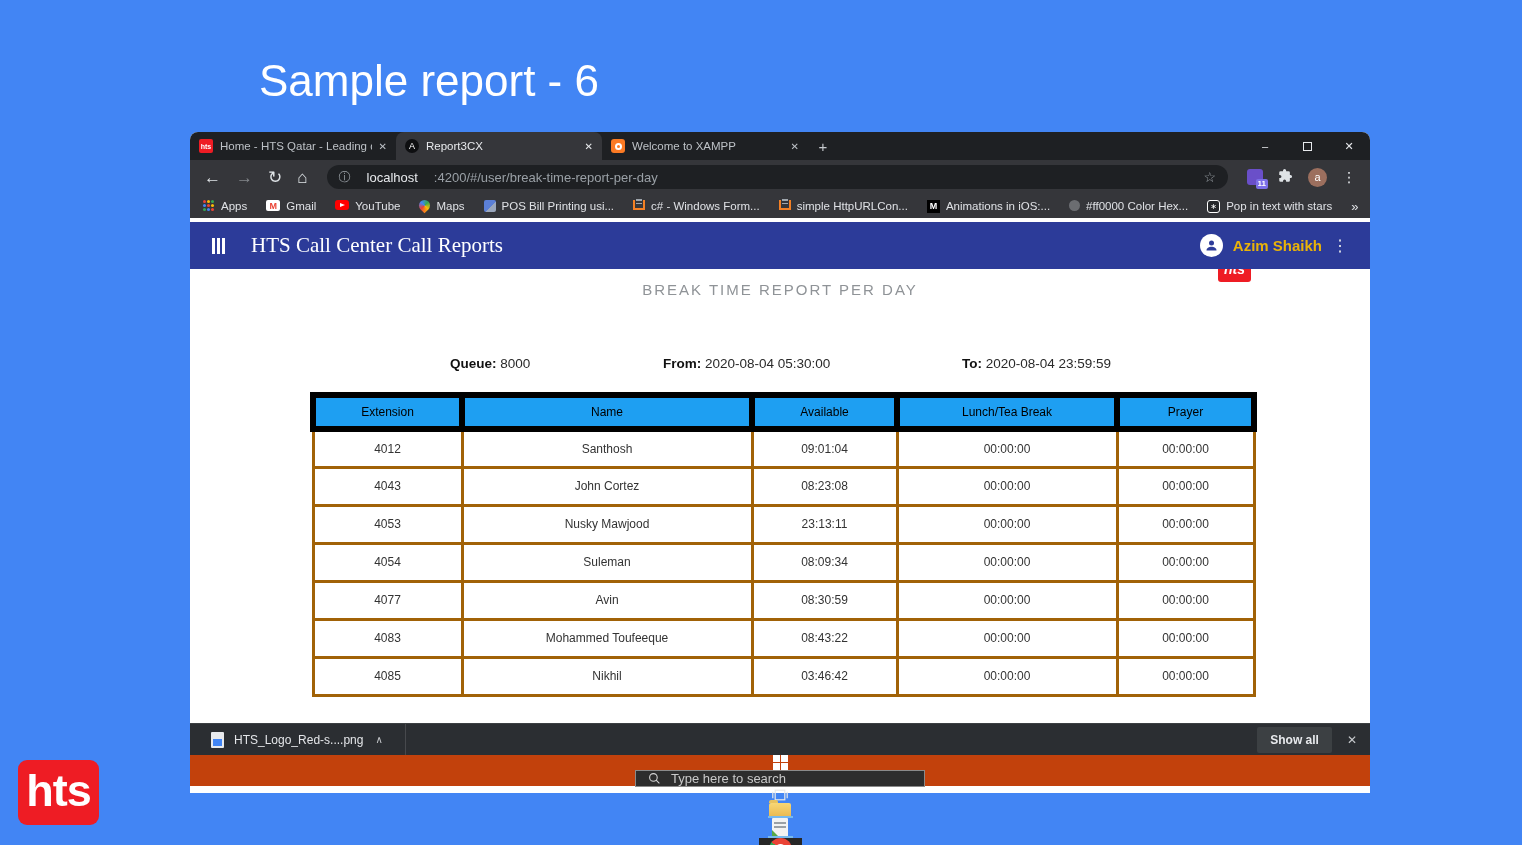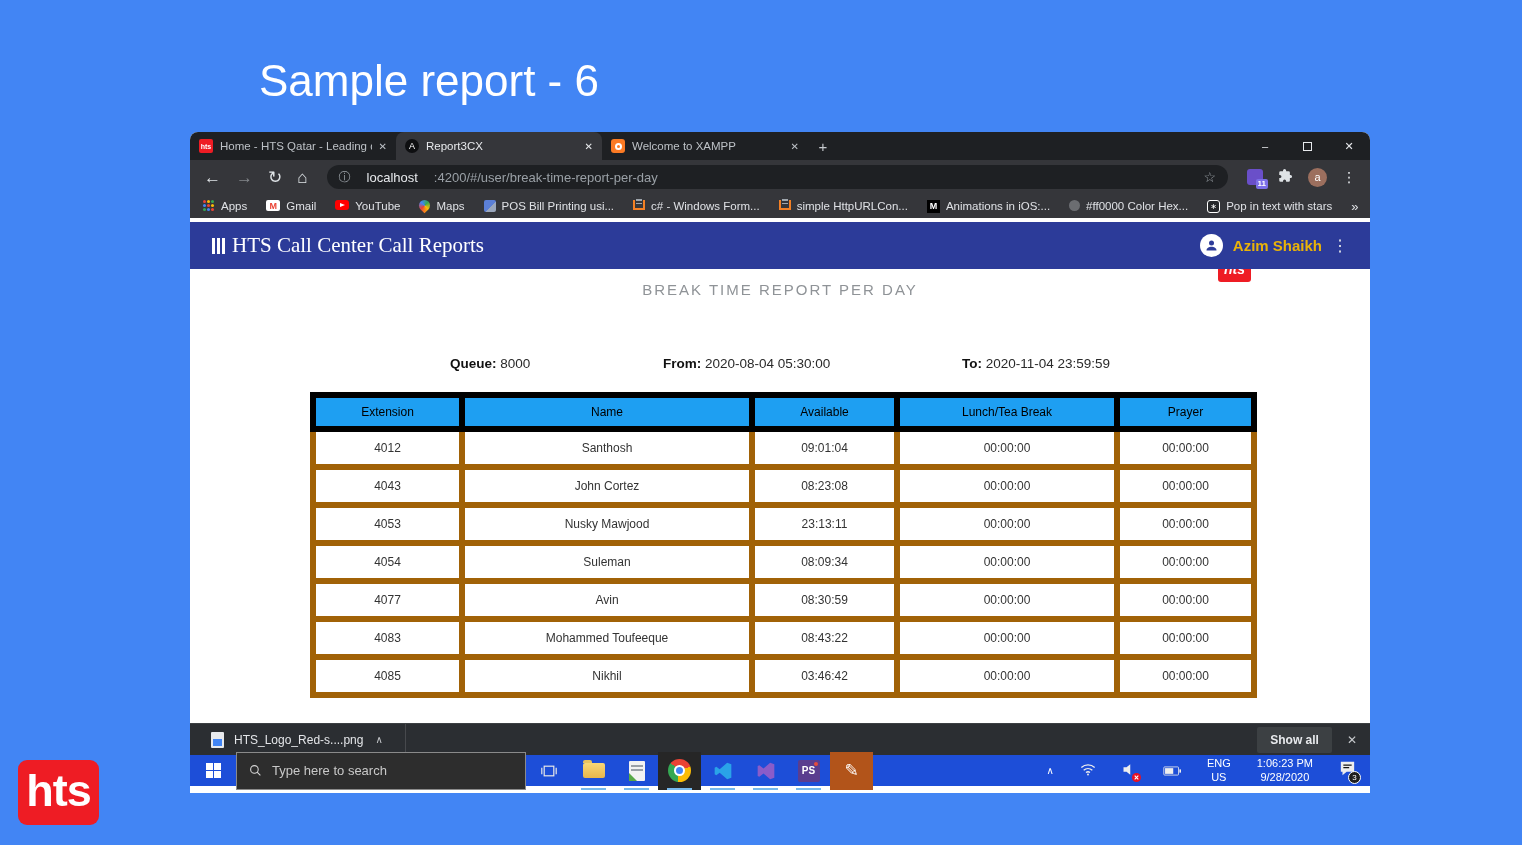--- a/index.html
+++ b/index.html
@@ -76,21 +76,21 @@
   .ic-stack::after { content:""; position:absolute; left:1px; top:-1px; width:6px; height:6px;
     background:repeating-linear-gradient(180deg,#9fa6ad 0 1.5px,transparent 1.5px 3.5px); }
   .ic-medium { width:13px; height:13px; background:#000; color:#fff; font-size:9px; font-weight:bold;
     display:flex; align-items:center; justify-content:center; }
   .ic-faded { width:11px; height:11px; border-radius:50%; background:#aeb2b6; opacity:.45; }
   .ic-pop { width:13px; height:13px; background:#26282b; border:1px solid #fff; border-radius:3px;
     color:#fff; font-size:8px; display:flex; align-items:center; justify-content:center; }
 
   
   .appbar { position:absolute; top:90px; left:0; width:100%; height:47px; background:#2c3b99;
-    display:flex; align-items:center; padding:0 22px; gap:7px; }
+    display:flex; align-items:center; padding:0 22px; gap:26px; }
   .menu-ic { width:13px; height:16px;
     background:repeating-linear-gradient(90deg,#fff 0 2.5px,transparent 2.5px 5px); }
   .app-title { font-family:"Liberation Serif", serif; font-size:21px; color:#fff; }
   .appbar-right { margin-left:auto; display:flex; align-items:center; gap:10px; }
   .person-ic { width:23px; height:23px; border-radius:50%; background:#fff; display:flex;
     align-items:center; justify-content:center; }
   .user-name { color:#eab308; font-size:15px; font-weight:bold; }
   .appbar .kebab { font-size:16px; }
 
   
@@ -100,38 +100,38 @@
     margin-top:-14px; background:#ee1c24; border-radius:3px; color:#fff; font-weight:bold; font-size:14px; }
   .report-title { position:absolute; top:12px; left:0; width:100%; text-align:center; font-size:15px;
     color:#8f9397; letter-spacing:2px; }
   .param { position:absolute; top:87px; font-size:13.5px; color:#2a2a2a; }
   .param b { font-weight:bold; color:#111; }
   .param-queue { left:260px; } .param-from { left:473px; } .param-to { left:772px; }
   .report-table { position:absolute; left:120px; top:123px; width:941px; border-collapse:collapse;
     table-layout:fixed; font-size:12px; color:#333; }
   .report-table th { background:#1e9ff2; color:#000000; font-weight:400; height:34px;
     border:6px solid #000000; }
-  .report-table td { height:38px; border:6px solid #a16207; text-align:center; }
+  .report-table td { height:38px; border:3px solid #a16207; text-align:center; }
 
   
   .dlbar { position:absolute; top:591px; left:0; width:100%; height:32px; background:#2b2e32;
     border-top:1px solid #3c4043; display:flex; align-items:center; padding-left:21px;
     font-size:12px; color:#e4e6e9; }
   .dl-file-ic { width:13px; height:16px; background:#e8eaed; border-radius:1px; position:relative; margin-right:10px; }
   .dl-file-ic::after { content:""; position:absolute; left:2px; bottom:2px; width:9px; height:7px; background:#4285f4; }
   .dl-caret { margin-left:12px; color:#c7cacd; font-size:10px; }
   .dl-sep { width:1px; height:32px; background:#47494d; margin-left:22px; }
   .dl-right { margin-left:auto; display:flex; align-items:center; gap:15px; padding-right:13px; }
   .showall { background:#3c4043; color:#e8eaed; font-size:12px; font-weight:bold; padding:6px 13px;
     border-radius:2px; }
   .dl-x { color:#c7cacd; font-size:12px; }
 
   
-  .taskbar { position:absolute; top:623px; left:0; width:100%; height:31px; background:#1d4ed8;
-    display:flex; align-items:center; }
+  .taskbar { position:absolute; top:623px; left:0; width:100%; height:31px; background:#c2410c;
+    display:flex; align-items:center;flex-direction:column; }
   .tb-start { width:46px; height:38px; display:flex; align-items:center; justify-content:center; }
   .tb-search { width:290px; height:38px; background:#2d2d2d; border:1px solid #8a8a8a;
     display:flex; align-items:center; gap:10px; padding:0 12px; font-size:13px; color:#c9c9c9; }
   .tb-taskview { width:46px; height:38px; display:flex; align-items:center; justify-content:center; }
   .tb-app { width:43px; height:38px; display:flex; align-items:center; justify-content:center; position:relative; }
   .tb-app.ul::after { content:""; position:absolute; bottom:0; left:9px; right:9px; height:2px; background:#76b9ed; }
   .tb-app.chrome-cell { background:#262626; }
   .ic-folder { width:22px; height:15px; background:linear-gradient(#f8d775,#e8b64c); border-radius:2px; position:relative; }
   .ic-folder::before { content:""; position:absolute; left:0; top:-3px; width:9px; height:3px;
     background:#e8c25f; border-radius:2px 2px 0 0; }
@@ -298,21 +298,21 @@
       <div class="param param-queue">
         <b>Queue:</b>
         <span>8000</span>
       </div>
       <div class="param param-from">
         <b>From:</b>
         <span>2020-08-04 05:30:00</span>
       </div>
       <div class="param param-to">
         <b>To:</b>
-        <span>2020-11-04 23:59:59</span>
+        <span>2020-08-04 23:59:59</span>
       </div>
       <table class="report-table">
         <colgroup>
             <col style="width:149px">
             <col style="width:290px">
             <col style="width:145px">
             <col style="width:220px">
             <col style="width:137px">
           </colgroup>
         <thead>

